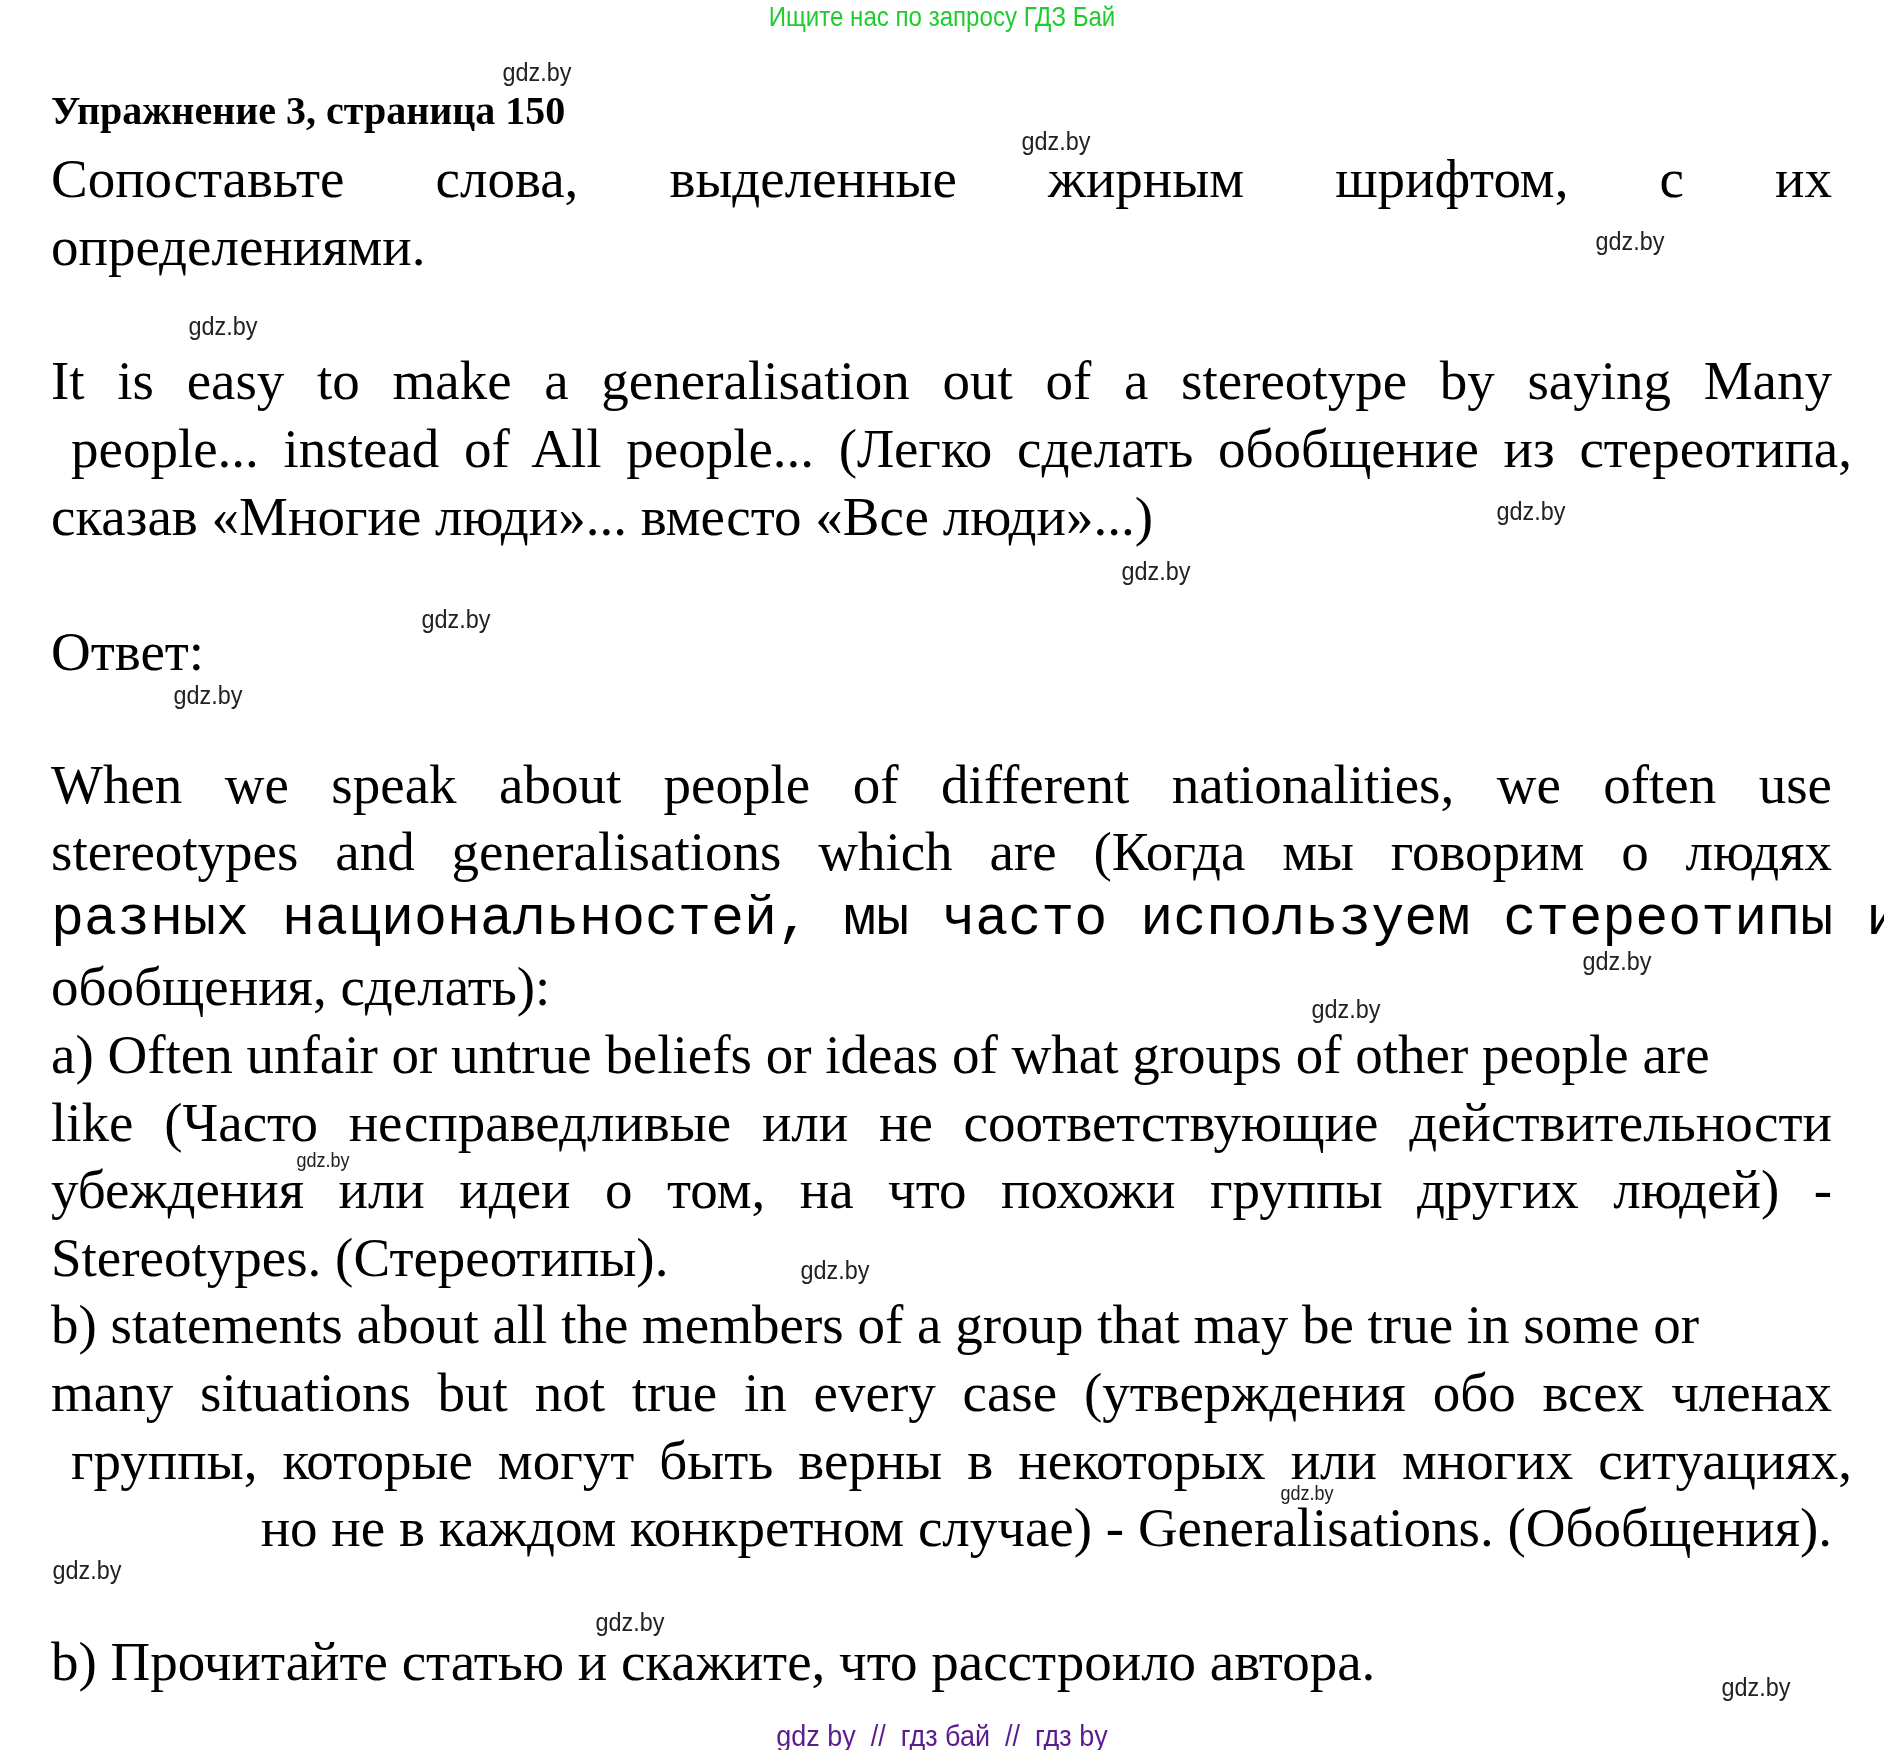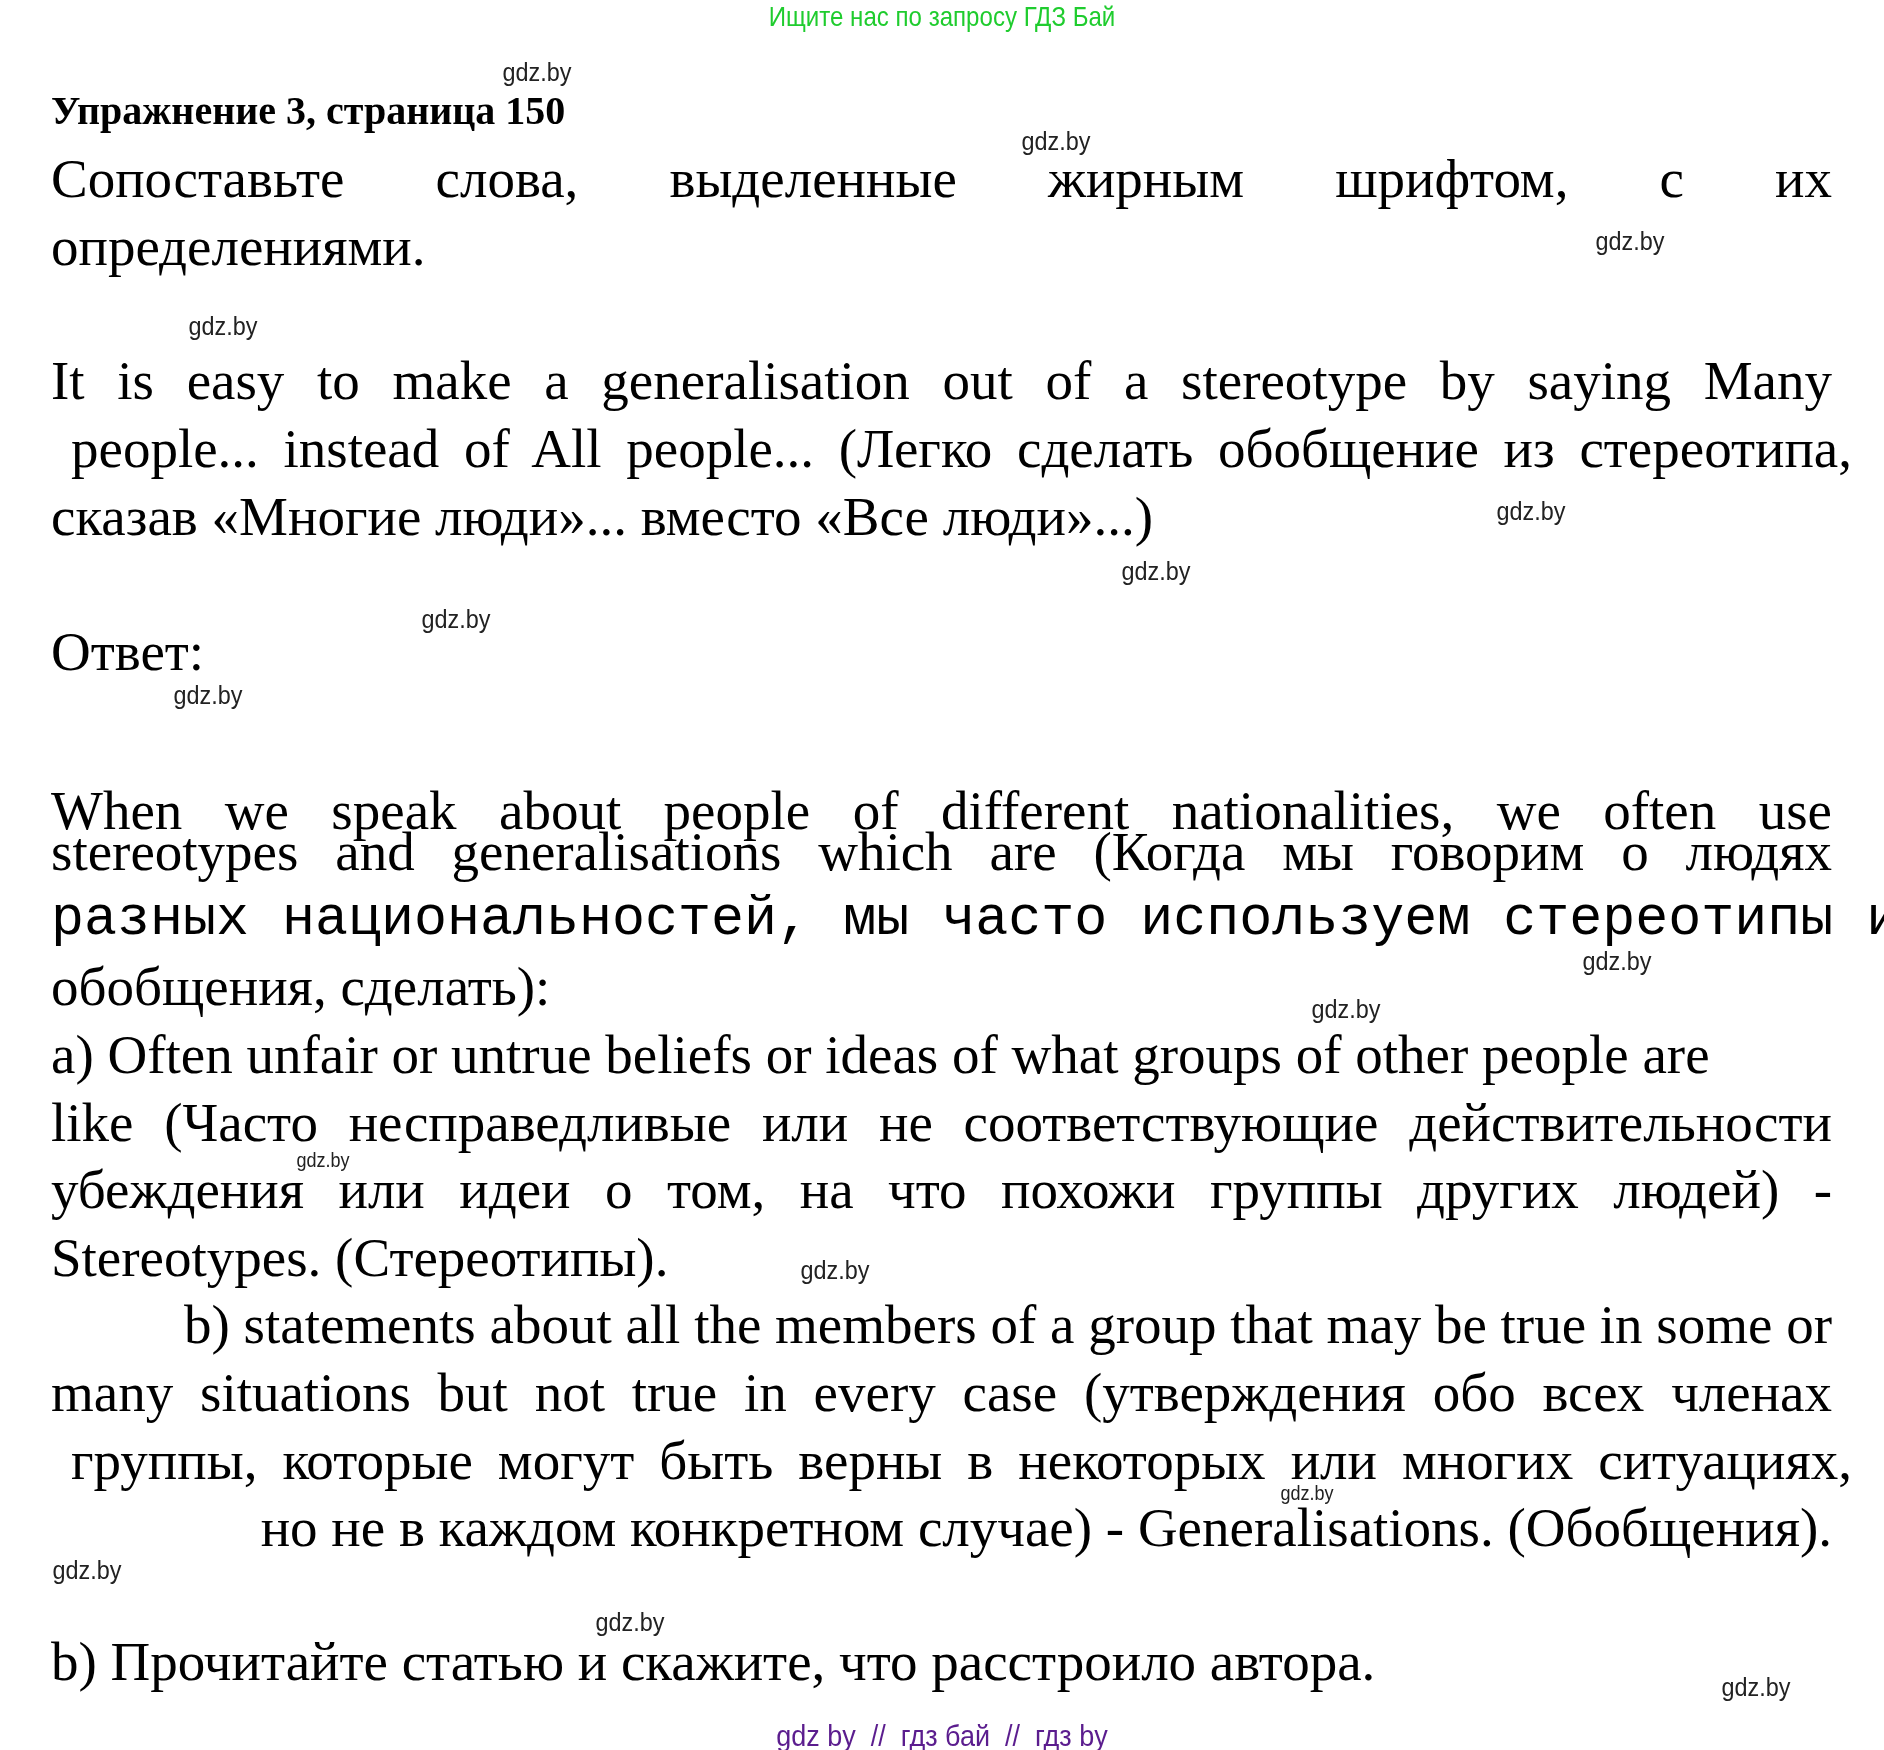--- a/index.html
+++ b/index.html
@@ -26,31 +26,31 @@
 
 <div class="line just" style="top:145px;">Сопоставьте слова, выделенные жирным шрифтом, с их</div>
 <div class="line" style="top:213px;">определениями.</div>
 
 <div class="line just" style="top:347px;">It is easy to make a generalisation out of a stereotype by saying Many</div>
 <div class="line just" style="top:415px;margin-left:20px;">people... instead of All people... (Легко сделать обобщение из стереотипа,</div>
 <div class="line" style="top:483px;">сказав «Многие люди»... вместо «Все люди»...)</div>
 
 <div class="line" style="top:618px;">Ответ:</div>
 
-<div class="line just" style="top:751px;margin-top:26px;">When we speak about people of different nationalities, we often use</div>
+<div class="line just" style="top:751px;">When we speak about people of different nationalities, we often use</div>
 <div class="line just" style="top:818px;">stereotypes and generalisations which are (Когда мы говорим о людях</div>
 <div class="line just" style="top:886px;font-family:Liberation Mono, monospace;">разных национальностей, мы часто используем стереотипы и</div>
 <div class="line" style="top:953px;">обобщения, сделать):</div>
 
 <div class="line" style="top:1021px;">a) Often unfair or untrue beliefs or ideas of what groups of other people are</div>
 <div class="line just" style="top:1089px;">like (Часто несправедливые или не соответствующие действительности</div>
 <div class="line just" style="top:1156px;">убеждения или идеи о том, на что похожи группы других людей) -</div>
 <div class="line" style="top:1224px;">Stereotypes. (Стереотипы).</div>
 
-<div class="line" style="top:1291px;text-align:right;">b) statements about all the members of a group that may be true in some or</div>
+<div class="line" style="top:1291px;">b) statements about all the members of a group that may be true in some or</div>
 <div class="line just" style="top:1359px;">many situations but not true in every case (утверждения обо всех членах</div>
 <div class="line just" style="top:1427px;margin-left:20px;">группы, которые могут быть верны в некоторых или многих ситуациях,</div>
 <div class="line" style="top:1494px;text-align:right;">но не в каждом конкретном случае) - Generalisations. (Обобщения).</div>
 
 <div class="line" style="top:1628px;">b) Прочитайте статью и скажите, что расстроило автора.</div>
 
 <div class="wm" style="left:537px;top:72px;">gdz.by</div>
 <div class="wm" style="left:1056px;top:141px;">gdz.by</div>
 <div class="wm" style="left:1630px;top:241px;">gdz.by</div>
 <div class="wm" style="left:223px;top:326px;">gdz.by</div>

